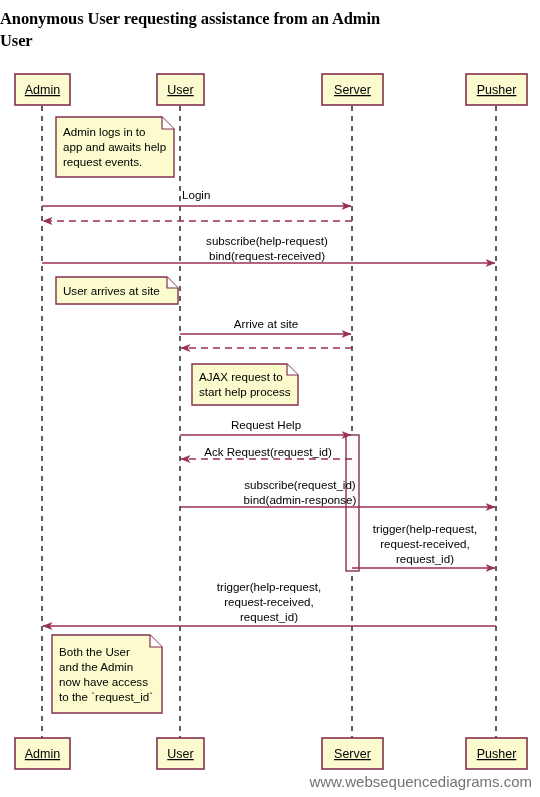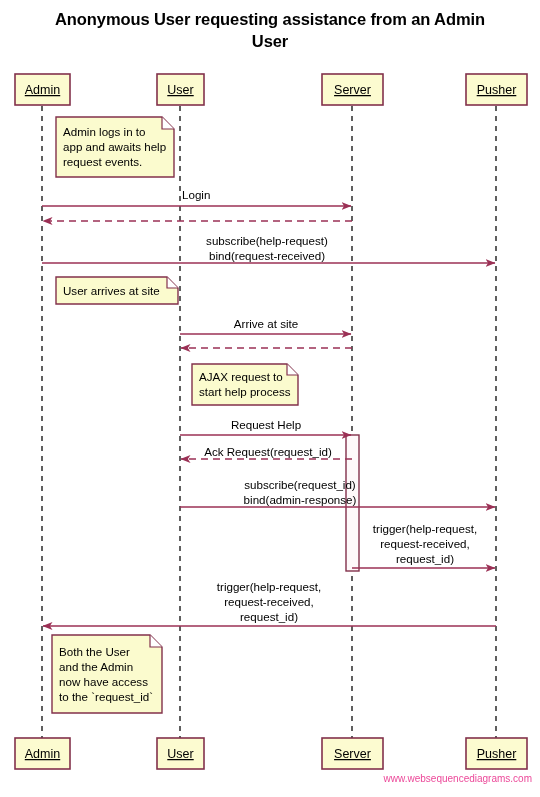--- a/index.html
+++ b/index.html
@@ -19,35 +19,35 @@
     position: absolute;
     left: 0; top: 0;
     width: 540px;
     height: 797px;
   }
   #diagram-title {
     position: absolute;
     left: 0;
     top: 8px;
     width: 540px;
-    text-align: center;
     font-size: 16.5px;
     font-weight: bold;
     color: #000000;
     line-height: 1.35;
     letter-spacing: -0.1px;
+    font-family: Liberation Serif, serif;
   }
   #footer-watermark {
     position: absolute;
     left: 4px;
     top: 773px;
     width: 528px;
     text-align: right;
-    font-size: 10px;
-    color: #ec4899;
+    font-size: 15px;
+    color: #737373;
   }
   svg#seq-canvas {
     position: absolute;
     left: 0;
     top: 0;
     width: 540px;
     height: 797px;
   }
   .actor-box rect {
     fill: #FCFBD0;

